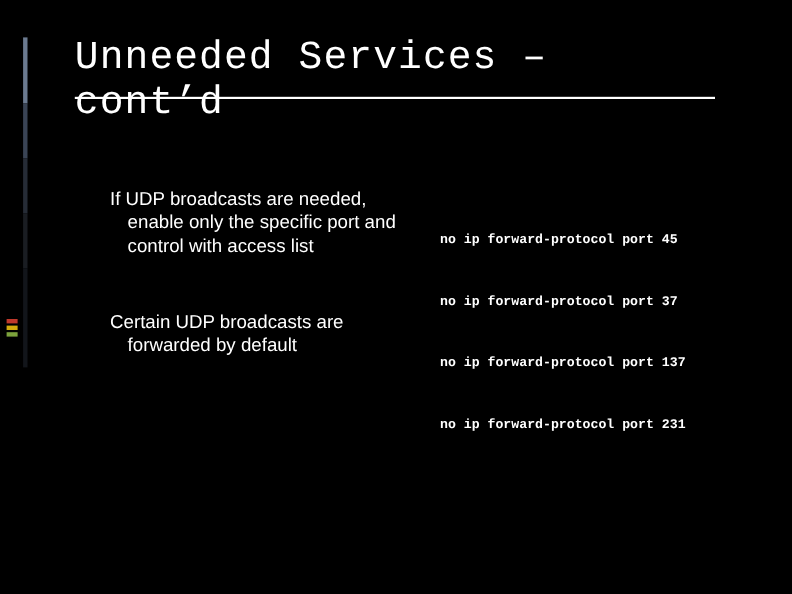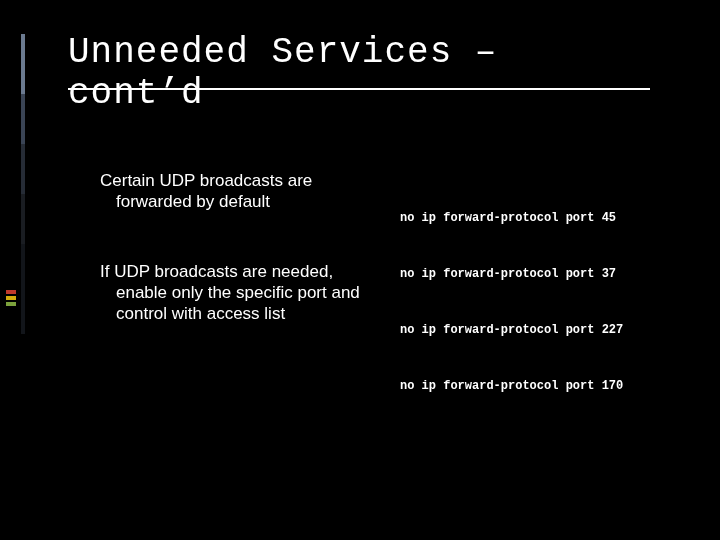--- a/index.html
+++ b/index.html
@@ -98,28 +98,28 @@
     <div class="seg e"></div>
   </div>
   <div class="tick1"></div>
   <div class="tick2"></div>
   <div class="tick3"></div>
 
   <div class="title">Unneeded Services – cont’d</div>
   <div class="underline"></div>
 
   <div class="body-left">
+    <div class="para">If UDP broadcasts are needed, enable only the specific port and control with access list</div>
     <div class="para">Certain UDP broadcasts are forwarded by default</div>
-    <div class="para">If UDP broadcasts are needed, enable only the specific port and control with access list</div>
   </div>
 
   <div class="config">
     <div>no ip forward-protocol port 45</div>
     <div>no ip forward-protocol port 37</div>
-    <div>no ip forward-protocol port 227</div>
-    <div>no ip forward-protocol port 170</div>
+    <div>no ip forward-protocol port 137</div>
+    <div>no ip forward-protocol port 231</div>
     
     
     
     
   </div>
 
 </div>
 
 </body></html>

